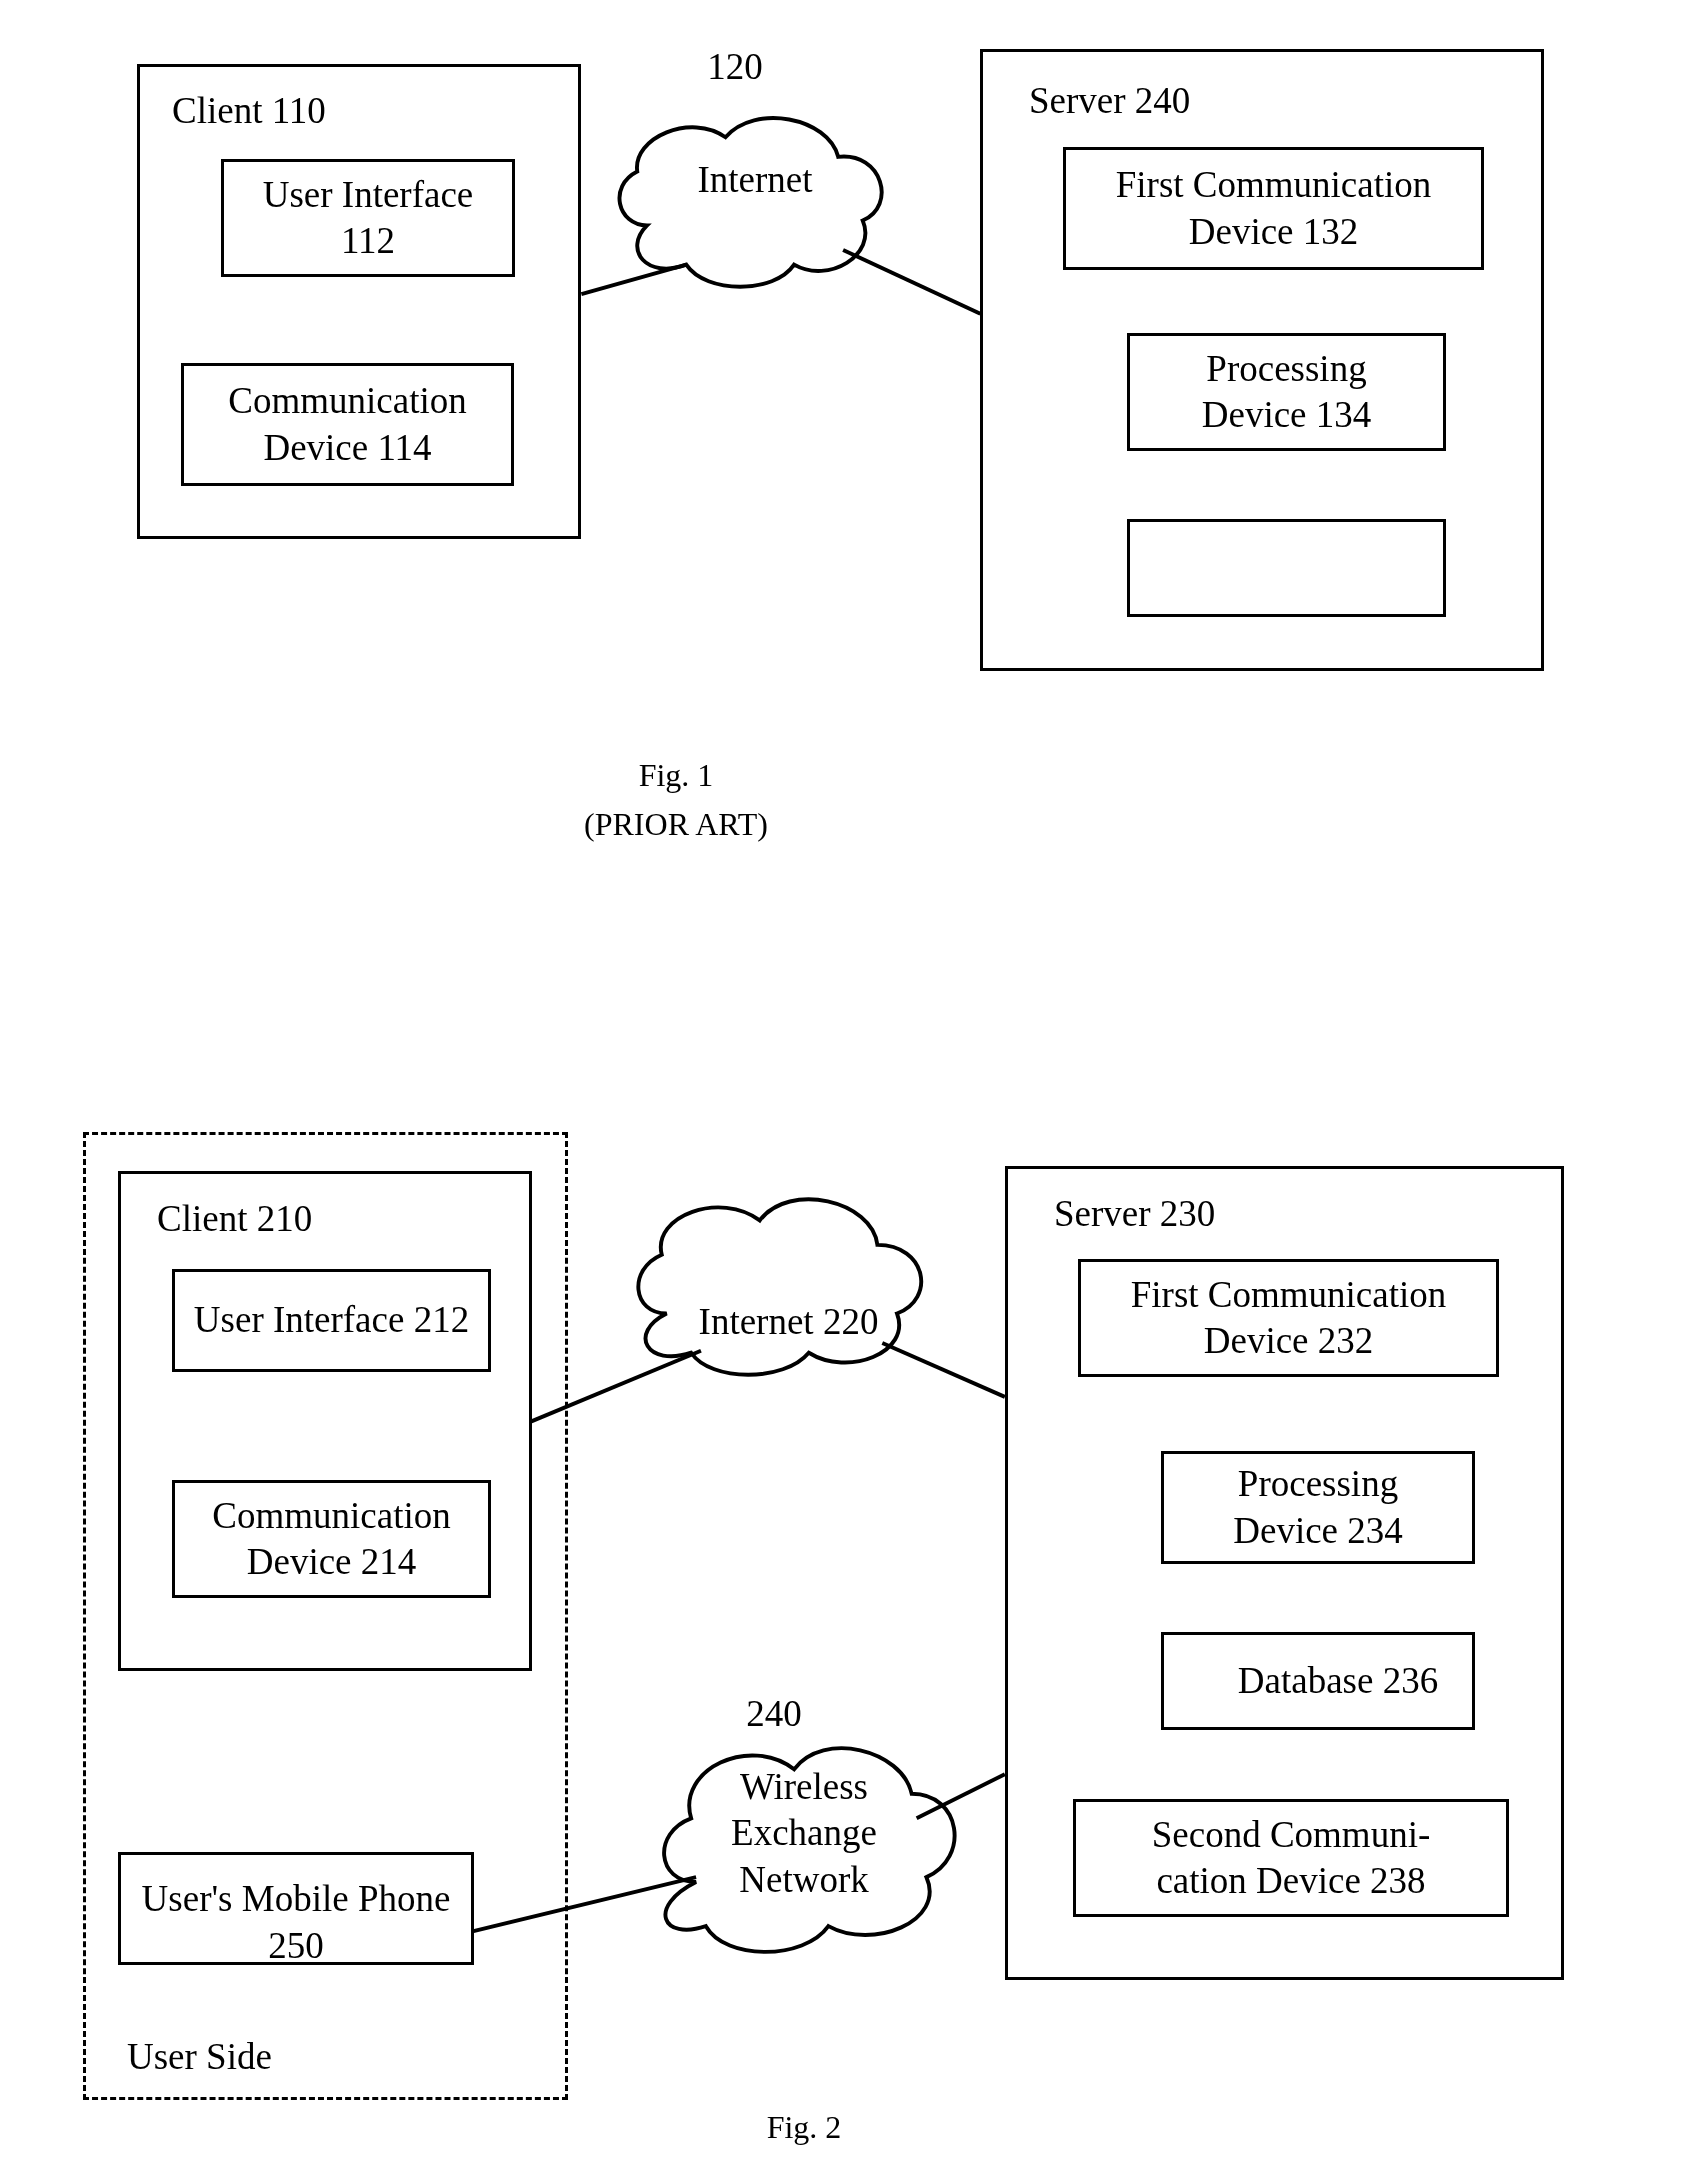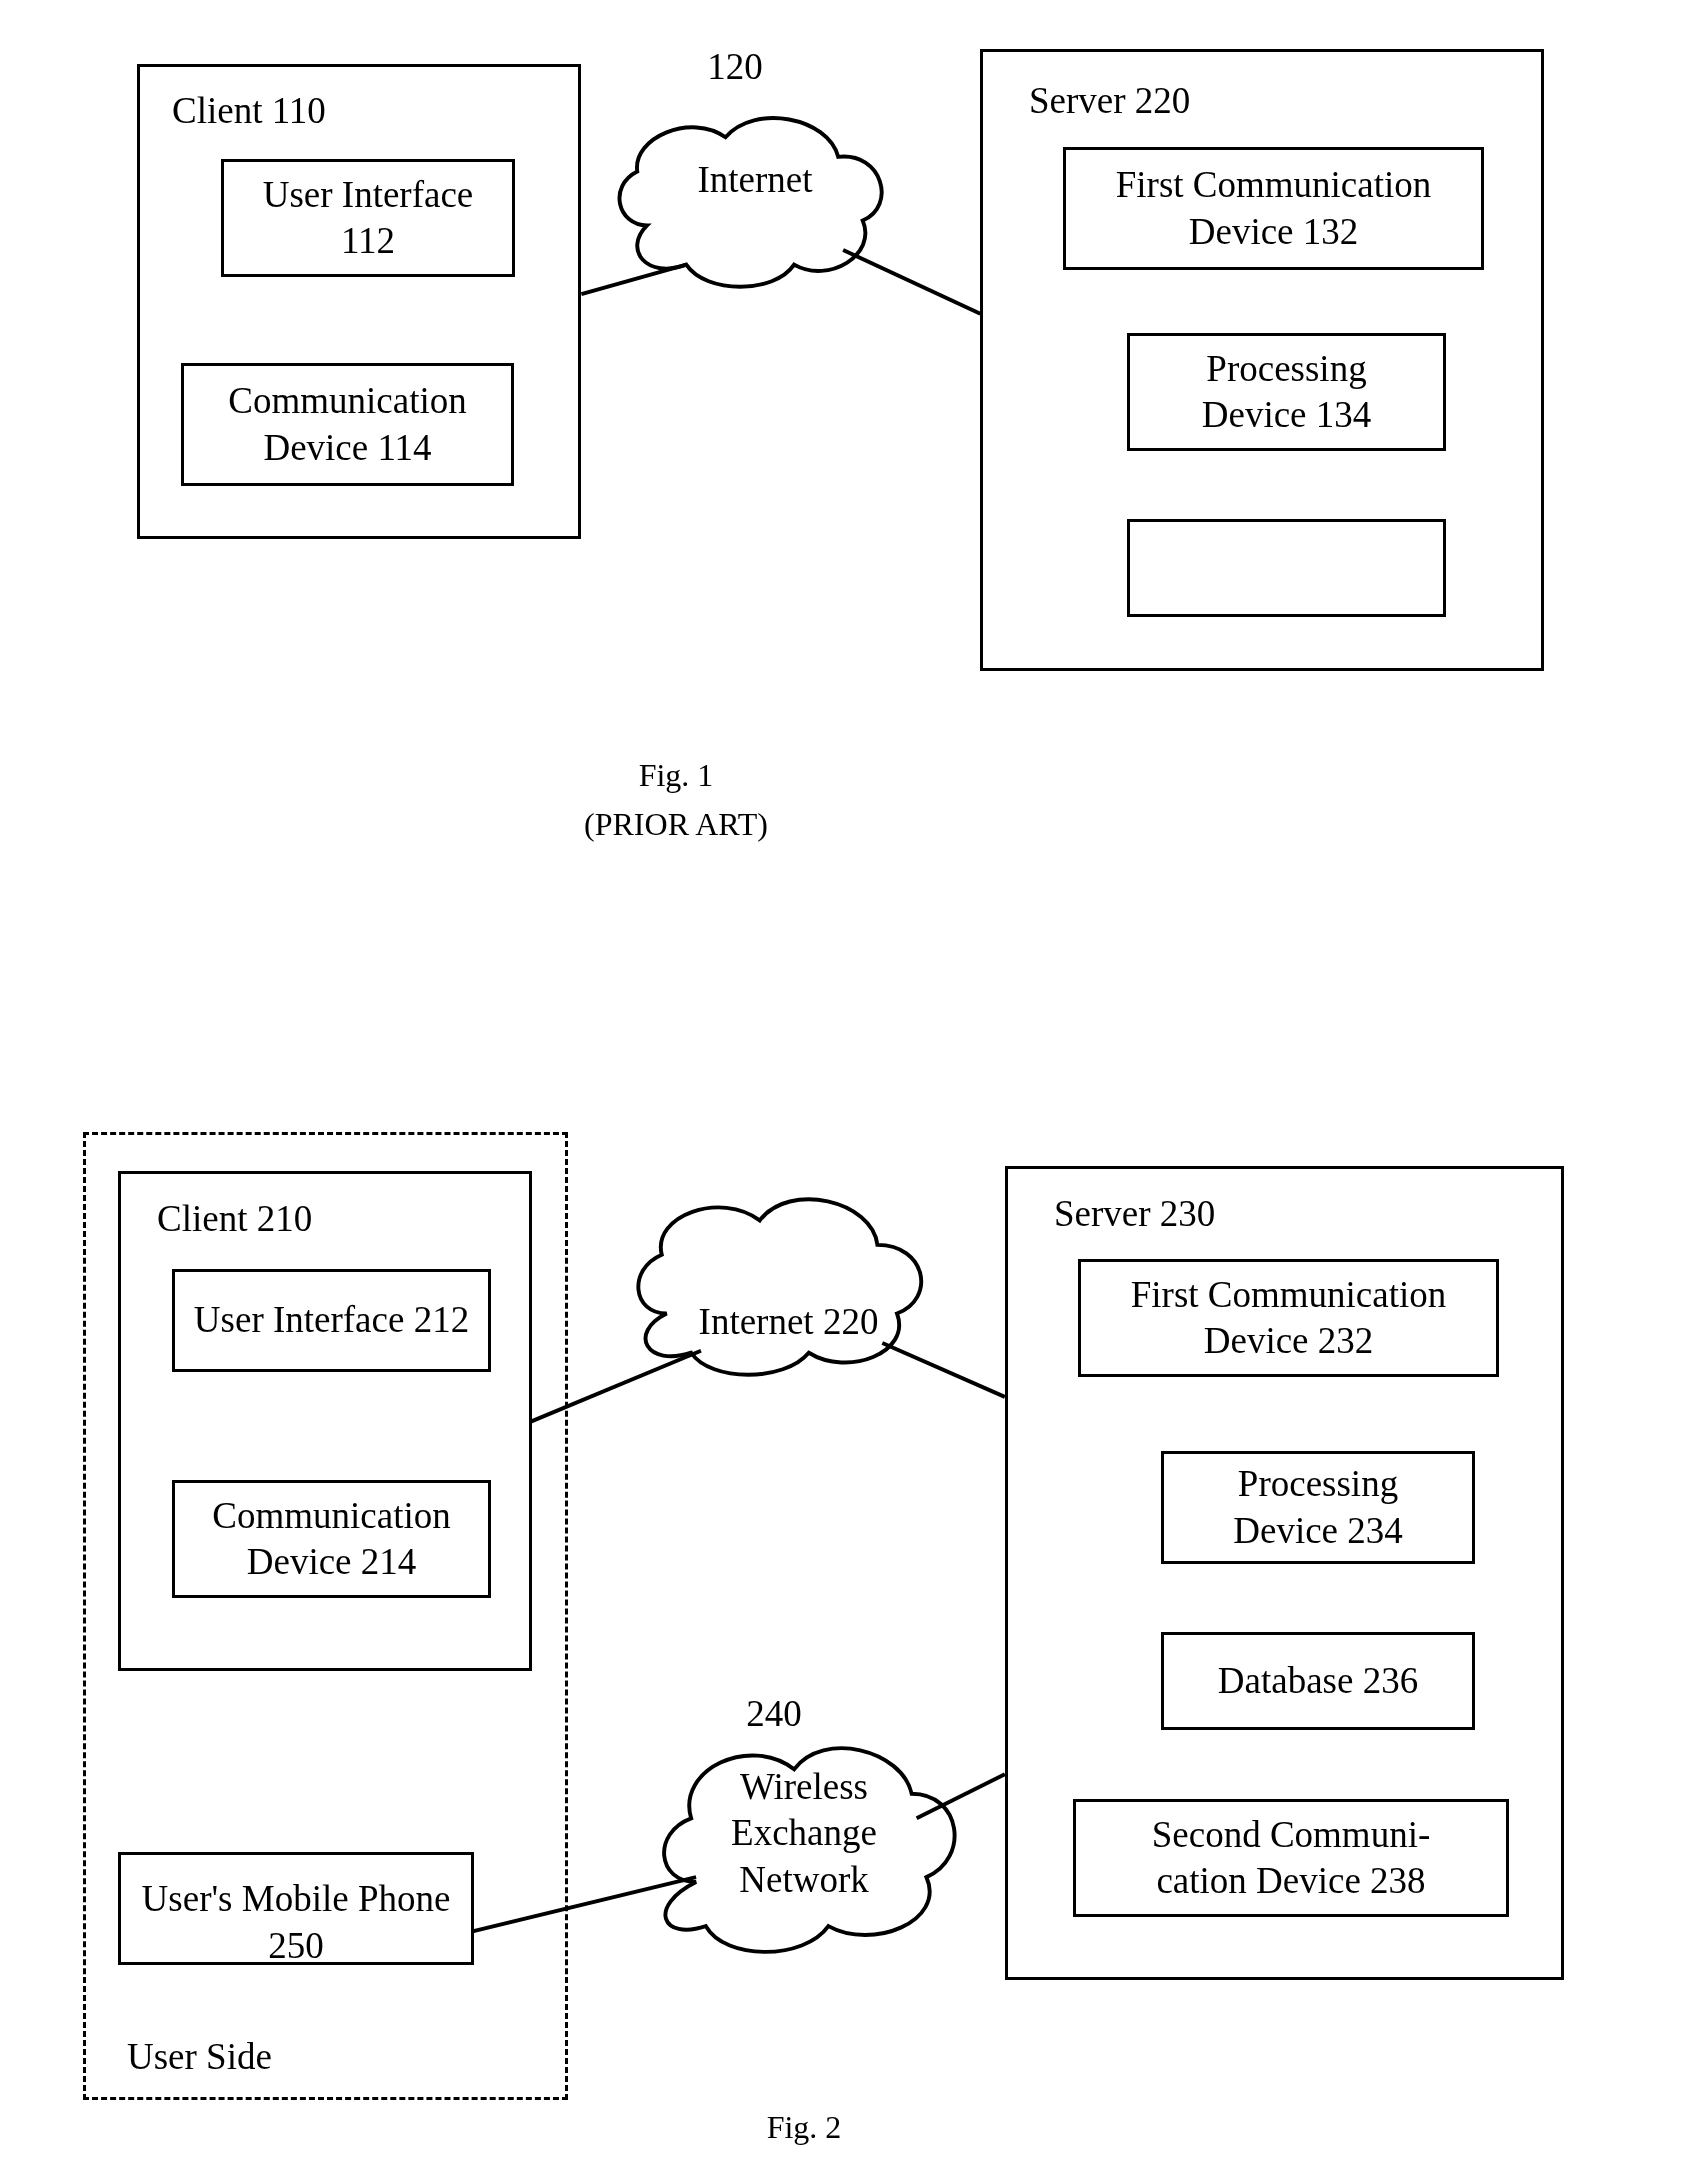--- a/index.html
+++ b/index.html
@@ -69,21 +69,21 @@
 
   <div class="box" style="left:181px; top:363px; width:333px; height:123px;"></div>
   <div class="label block" style="left:181px; top:363px; width:333px; height:123px; white-space:pre-line;">Communication
 Device 114</div>
 
   <div class="label" style="left:686px; top:44px; width:98px;">120</div>
 
   <div class="label" style="left:667px; top:157px; width:176px;">Internet</div>
 
   <div class="box" style="left:980px; top:49px; width:564px; height:622px;"></div>
-  <div class="label left" style="left:1029px; top:78px; width:294px;">Server 220</div>
+  <div class="label left" style="left:1029px; top:78px; width:294px;">Server 240</div>
 
   <div class="box" style="left:1063px; top:147px; width:421px; height:123px;"></div>
   <div class="label block" style="left:1063px; top:147px; width:421px; height:123px; white-space:pre-line;">First Communication
 Device 132</div>
 
   <div class="box" style="left:1127px; top:333px; width:319px; height:118px;"></div>
   <div class="label block" style="left:1127px; top:333px; width:319px; height:118px; white-space:pre-line;">Processing
 Device 134</div>
 
   <div class="box" style="left:1127px; top:519px; width:319px; height:98px;"></div>
@@ -121,21 +121,21 @@
 
   <div class="box" style="left:1078px; top:1259px; width:421px; height:118px;"></div>
   <div class="label block" style="left:1078px; top:1259px; width:421px; height:118px; white-space:pre-line;">First Communication
 Device 232</div>
 
   <div class="box" style="left:1161px; top:1451px; width:314px; height:113px;"></div>
   <div class="label block" style="left:1161px; top:1451px; width:314px; height:113px; white-space:pre-line;">Processing
 Device 234</div>
 
   <div class="box" style="left:1161px; top:1632px; width:314px; height:98px;"></div>
-  <div class="label block" style="left:1161px; top:1632px; width:314px; height:98px;">Database 236</div>
+  <div class="label block" style="left:1161px; top:1632px; width:314px; height:98px;padding-left:20px;">Database 236</div>
 
   <div class="box" style="left:1073px; top:1799px; width:436px; height:118px;"></div>
   <div class="label block" style="left:1073px; top:1799px; width:436px; height:118px; white-space:pre-line;border-radius:24px;">Second Communi-
 cation Device 238</div>
 
   <div class="label big" style="left:706px; top:2107px; width:196px;">Fig. 2</div>
 
   <svg class="overlay" viewBox="0 0 1730 2226">
 
     <path d="

